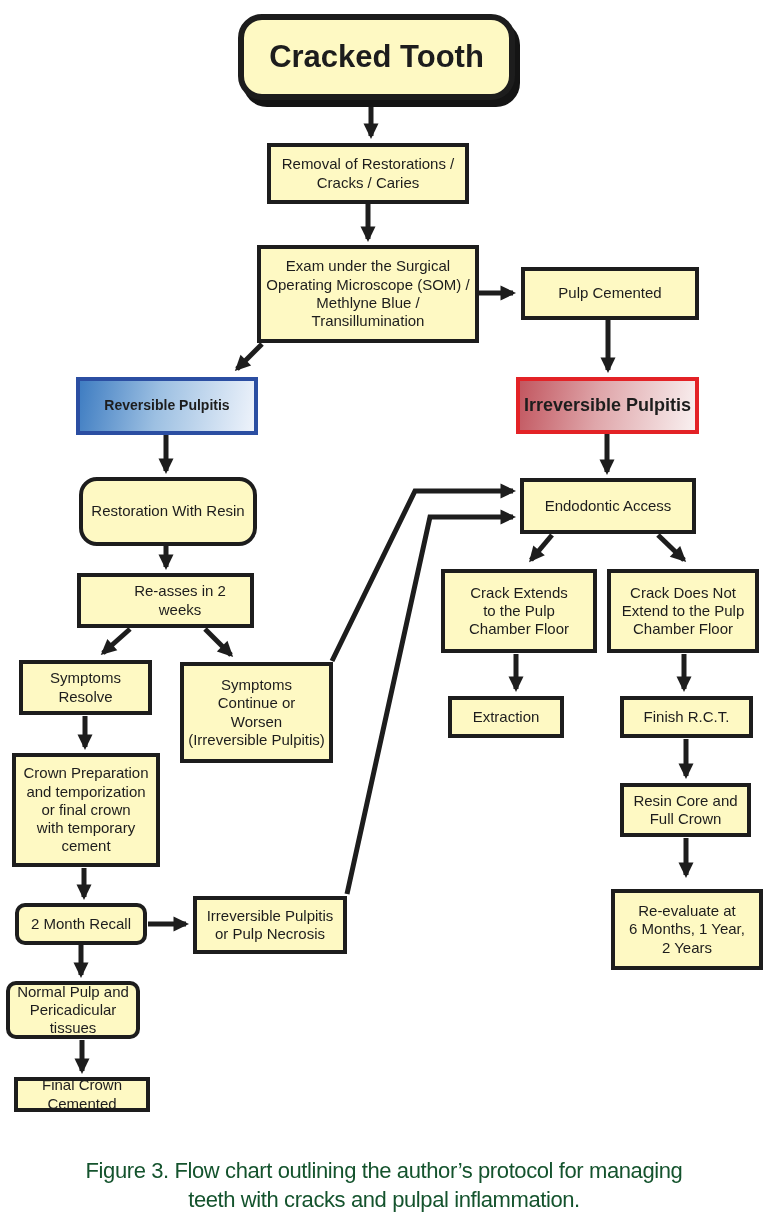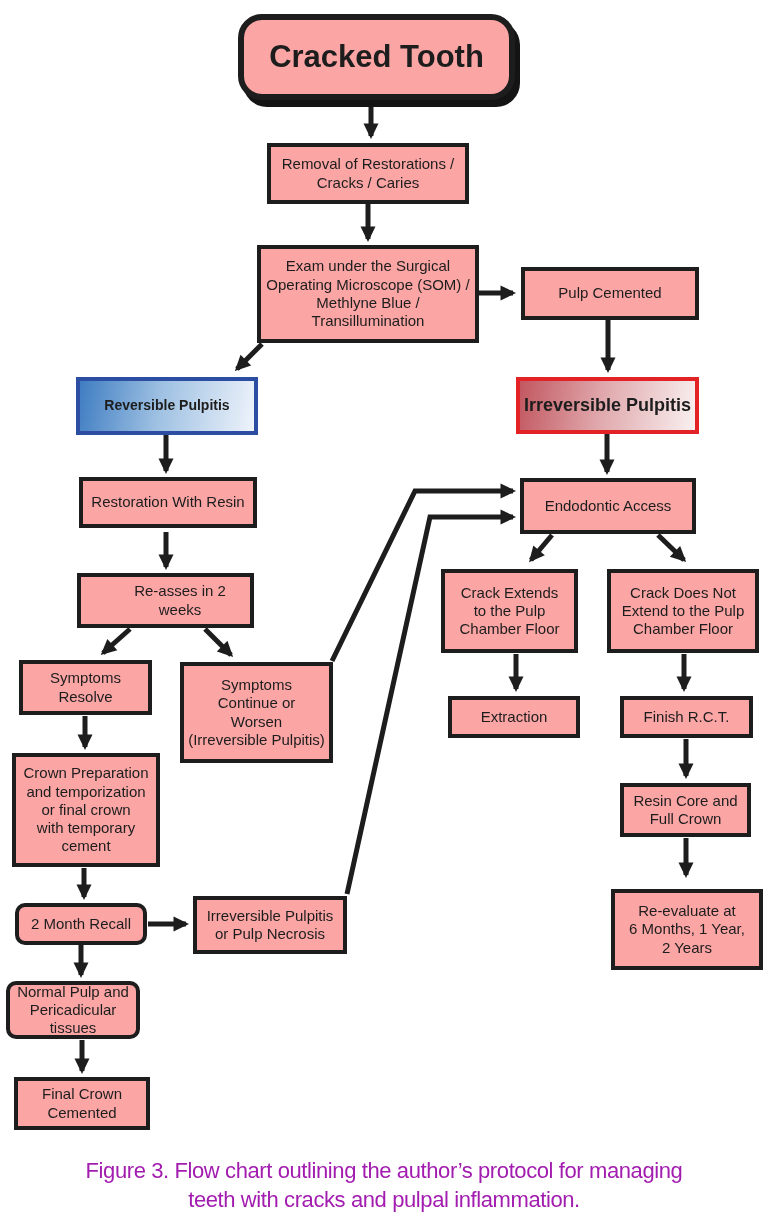--- a/index.html
+++ b/index.html
@@ -1,29 +1,29 @@
 <!DOCTYPE html>
 <html><head>
 <meta charset="utf-8">
 <style>
   html,body{margin:0;padding:0;background:#ffffff;}
   #page{position:relative;width:768px;height:1224px;background:#ffffff;overflow:hidden;
         font-family:"Liberation Sans",sans-serif;color:#1d1d1d;}
   #connectors{position:absolute;left:0;top:0;width:768px;height:1224px;}
-  .node{position:absolute;box-sizing:border-box;border:4px solid #1d1d1d;background:#fca5a5;
+  .node{position:absolute;box-sizing:border-box;border:4px solid #1d1d1d;background:#fef9c3;
         display:flex;align-items:center;justify-content:center;text-align:center;
         white-space:pre-line;font-size:15px;line-height:1.22;color:#1d1d1d;padding:2px;}
   .node.start{border-width:6px;border-radius:24px;font-weight:bold;font-size:31px;
         box-shadow:5px 7px 0 #141414;line-height:1.1;}
   .node.blue{border-color:#2b4ea2;font-weight:bold;font-size:14px;
         background:linear-gradient(100deg,#3f7dc2 0%,#9dc0e2 45%,#eef3fb 100%);}
   .node.red{border-color:#e32226;font-weight:bold;font-size:18px;
         background:linear-gradient(100deg,#c25760 0%,#dfa6aa 45%,#f9f0f0 100%);}
   #caption{position:absolute;left:0;top:1156px;width:768px;text-align:center;
-        white-space:pre-line;font-size:22px;letter-spacing:-0.4px;line-height:1.32;color:#a21caf;}
+        white-space:pre-line;font-size:22px;letter-spacing:-0.4px;line-height:1.32;color:#14532d;}
 </style>
 </head>
 <body>
 
 <div id="page">
 
   <svg id="connectors" width="768" height="1224" viewBox="0 0 768 1224">
     <defs>
       <marker id="ah" markerUnits="userSpaceOnUse" markerWidth="20" markerHeight="18" refX="13" refY="8" orient="auto">
         <path d="M0.5,0.5 L16,8 L0.5,15.5 Z" fill="#1d1d1d"></path>
@@ -65,21 +65,21 @@
 Operating Microscope (SOM) /
 Methlyne Blue /
 Transillumination</div>
 
   <div class="node" style="left:521px;top:267px;width:178px;height:53px;">Pulp Cemented</div>
 
   <div class="node blue" style="left:76px;top:377px;width:182px;height:58px;">Reversible Pulpitis</div>
 
   <div class="node red" style="left:516px;top:377px;width:183px;height:57px;">Irreversible Pulpitis</div>
 
-  <div class="node" style="left:79px;top:477px;width:178px;height:51px;">Restoration With Resin</div>
+  <div class="node" style="left:79px;top:477px;width:178px;height:69px;border-radius:18px;">Restoration With Resin</div>
 
   <div class="node" style="left:77px;top:573px;width:177px;height:55px;padding-left:31px;">Re-asses in 2 weeks</div>
 
   <div class="node" style="left:19px;top:660px;width:133px;height:55px;">Symptoms
 Resolve</div>
 
   <div class="node" style="left:180px;top:662px;width:153px;height:101px;">Symptoms
 Continue or
 Worsen
 (Irreversible Pulpitis)</div>
@@ -91,34 +91,34 @@
 cement</div>
 
   <div class="node" style="left:15px;top:903px;width:132px;height:42px;border-radius:10px;">2 Month Recall</div>
 
   <div class="node" style="left:193px;top:896px;width:154px;height:58px;">Irreversible Pulpitis
 or Pulp Necrosis</div>
 
   <div class="node" style="left:6px;top:981px;width:134px;height:58px;border-radius:10px;">Normal Pulp and
 Pericadicular tissues</div>
 
-  <div class="node" style="left:14px;top:1077px;width:136px;height:53px;">Final Crown
+  <div class="node" style="left:14px;top:1077px;width:136px;height:35px;">Final Crown
 Cemented</div>
 
   <div class="node" style="left:520px;top:478px;width:176px;height:56px;">Endodontic Access</div>
 
-  <div class="node" style="left:441px;top:569px;width:137px;height:84px;">Crack Extends
+  <div class="node" style="left:441px;top:569px;width:156px;height:84px;">Crack Extends
 to the Pulp
 Chamber Floor</div>
 
   <div class="node" style="left:607px;top:569px;width:152px;height:84px;">Crack Does Not
 Extend to the Pulp
 Chamber Floor</div>
 
-  <div class="node" style="left:448px;top:696px;width:132px;height:42px;">Extraction</div>
+  <div class="node" style="left:448px;top:696px;width:116px;height:42px;">Extraction</div>
 
   <div class="node" style="left:620px;top:696px;width:133px;height:42px;">Finish R.C.T.</div>
 
   <div class="node" style="left:620px;top:783px;width:131px;height:54px;">Resin Core and
 Full Crown</div>
 
   <div class="node" style="left:611px;top:882px;width:152px;height:81px;margin-top:7px;">Re-evaluate at
 6 Months, 1 Year,
 2 Years</div>
 

